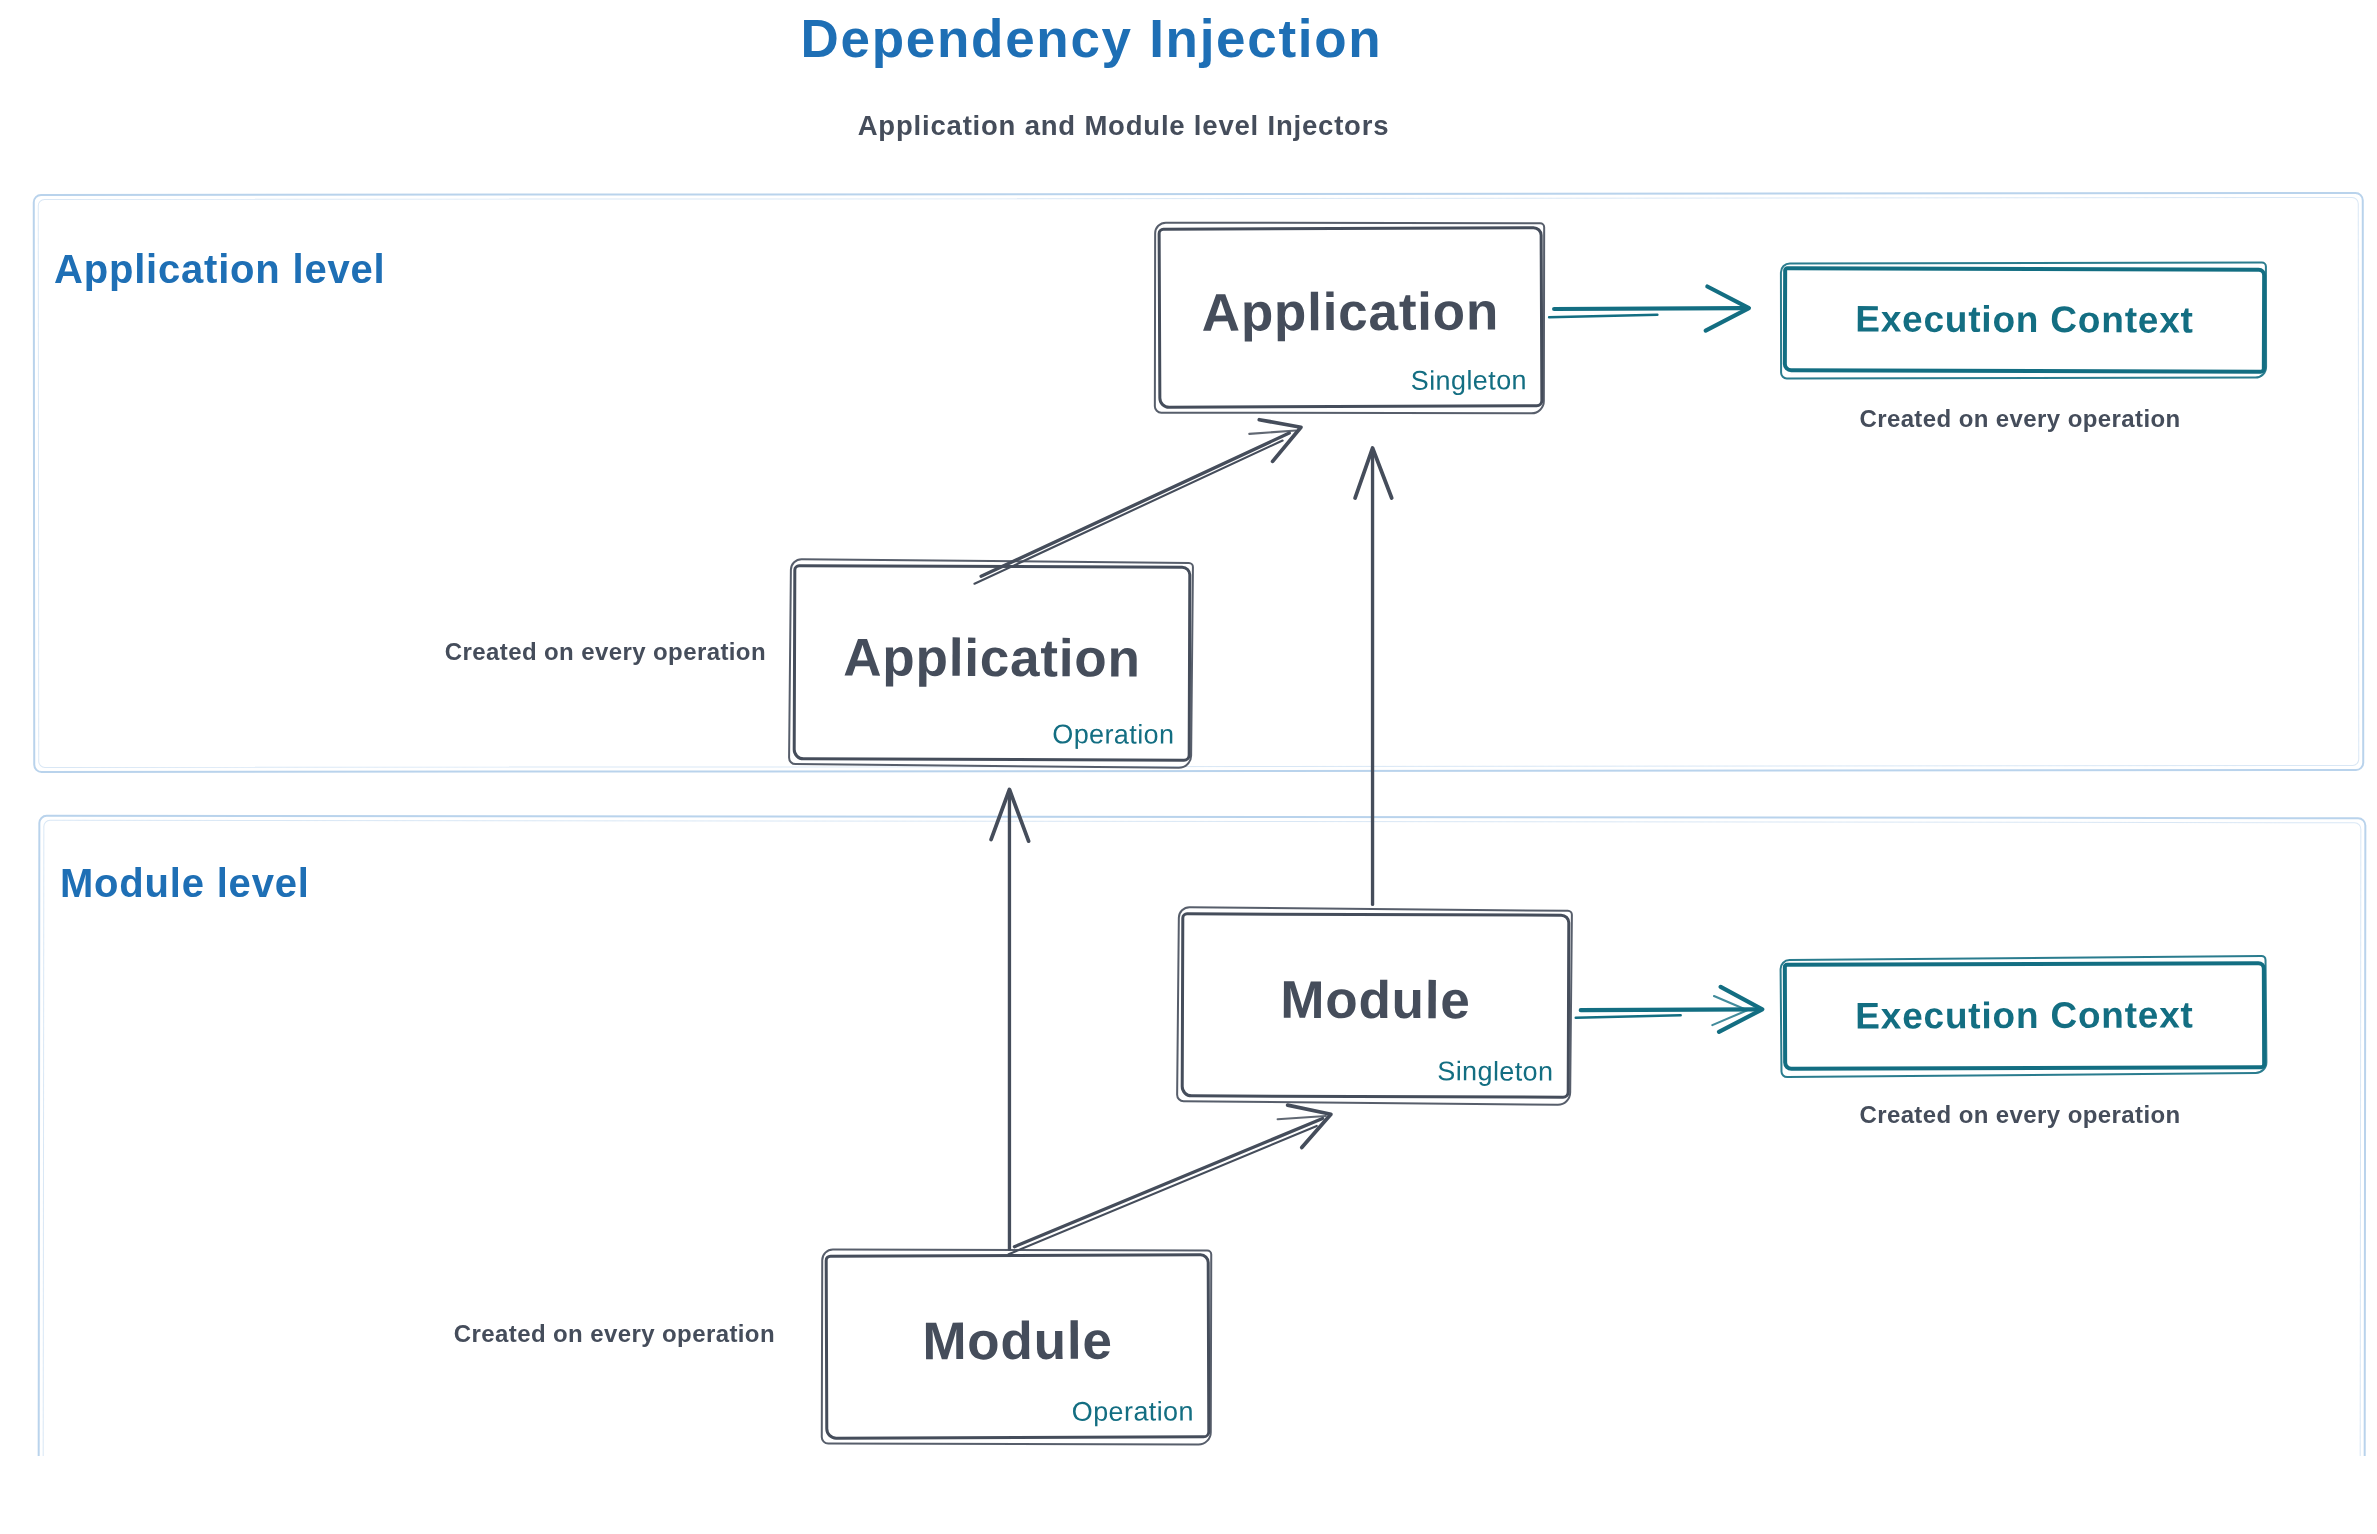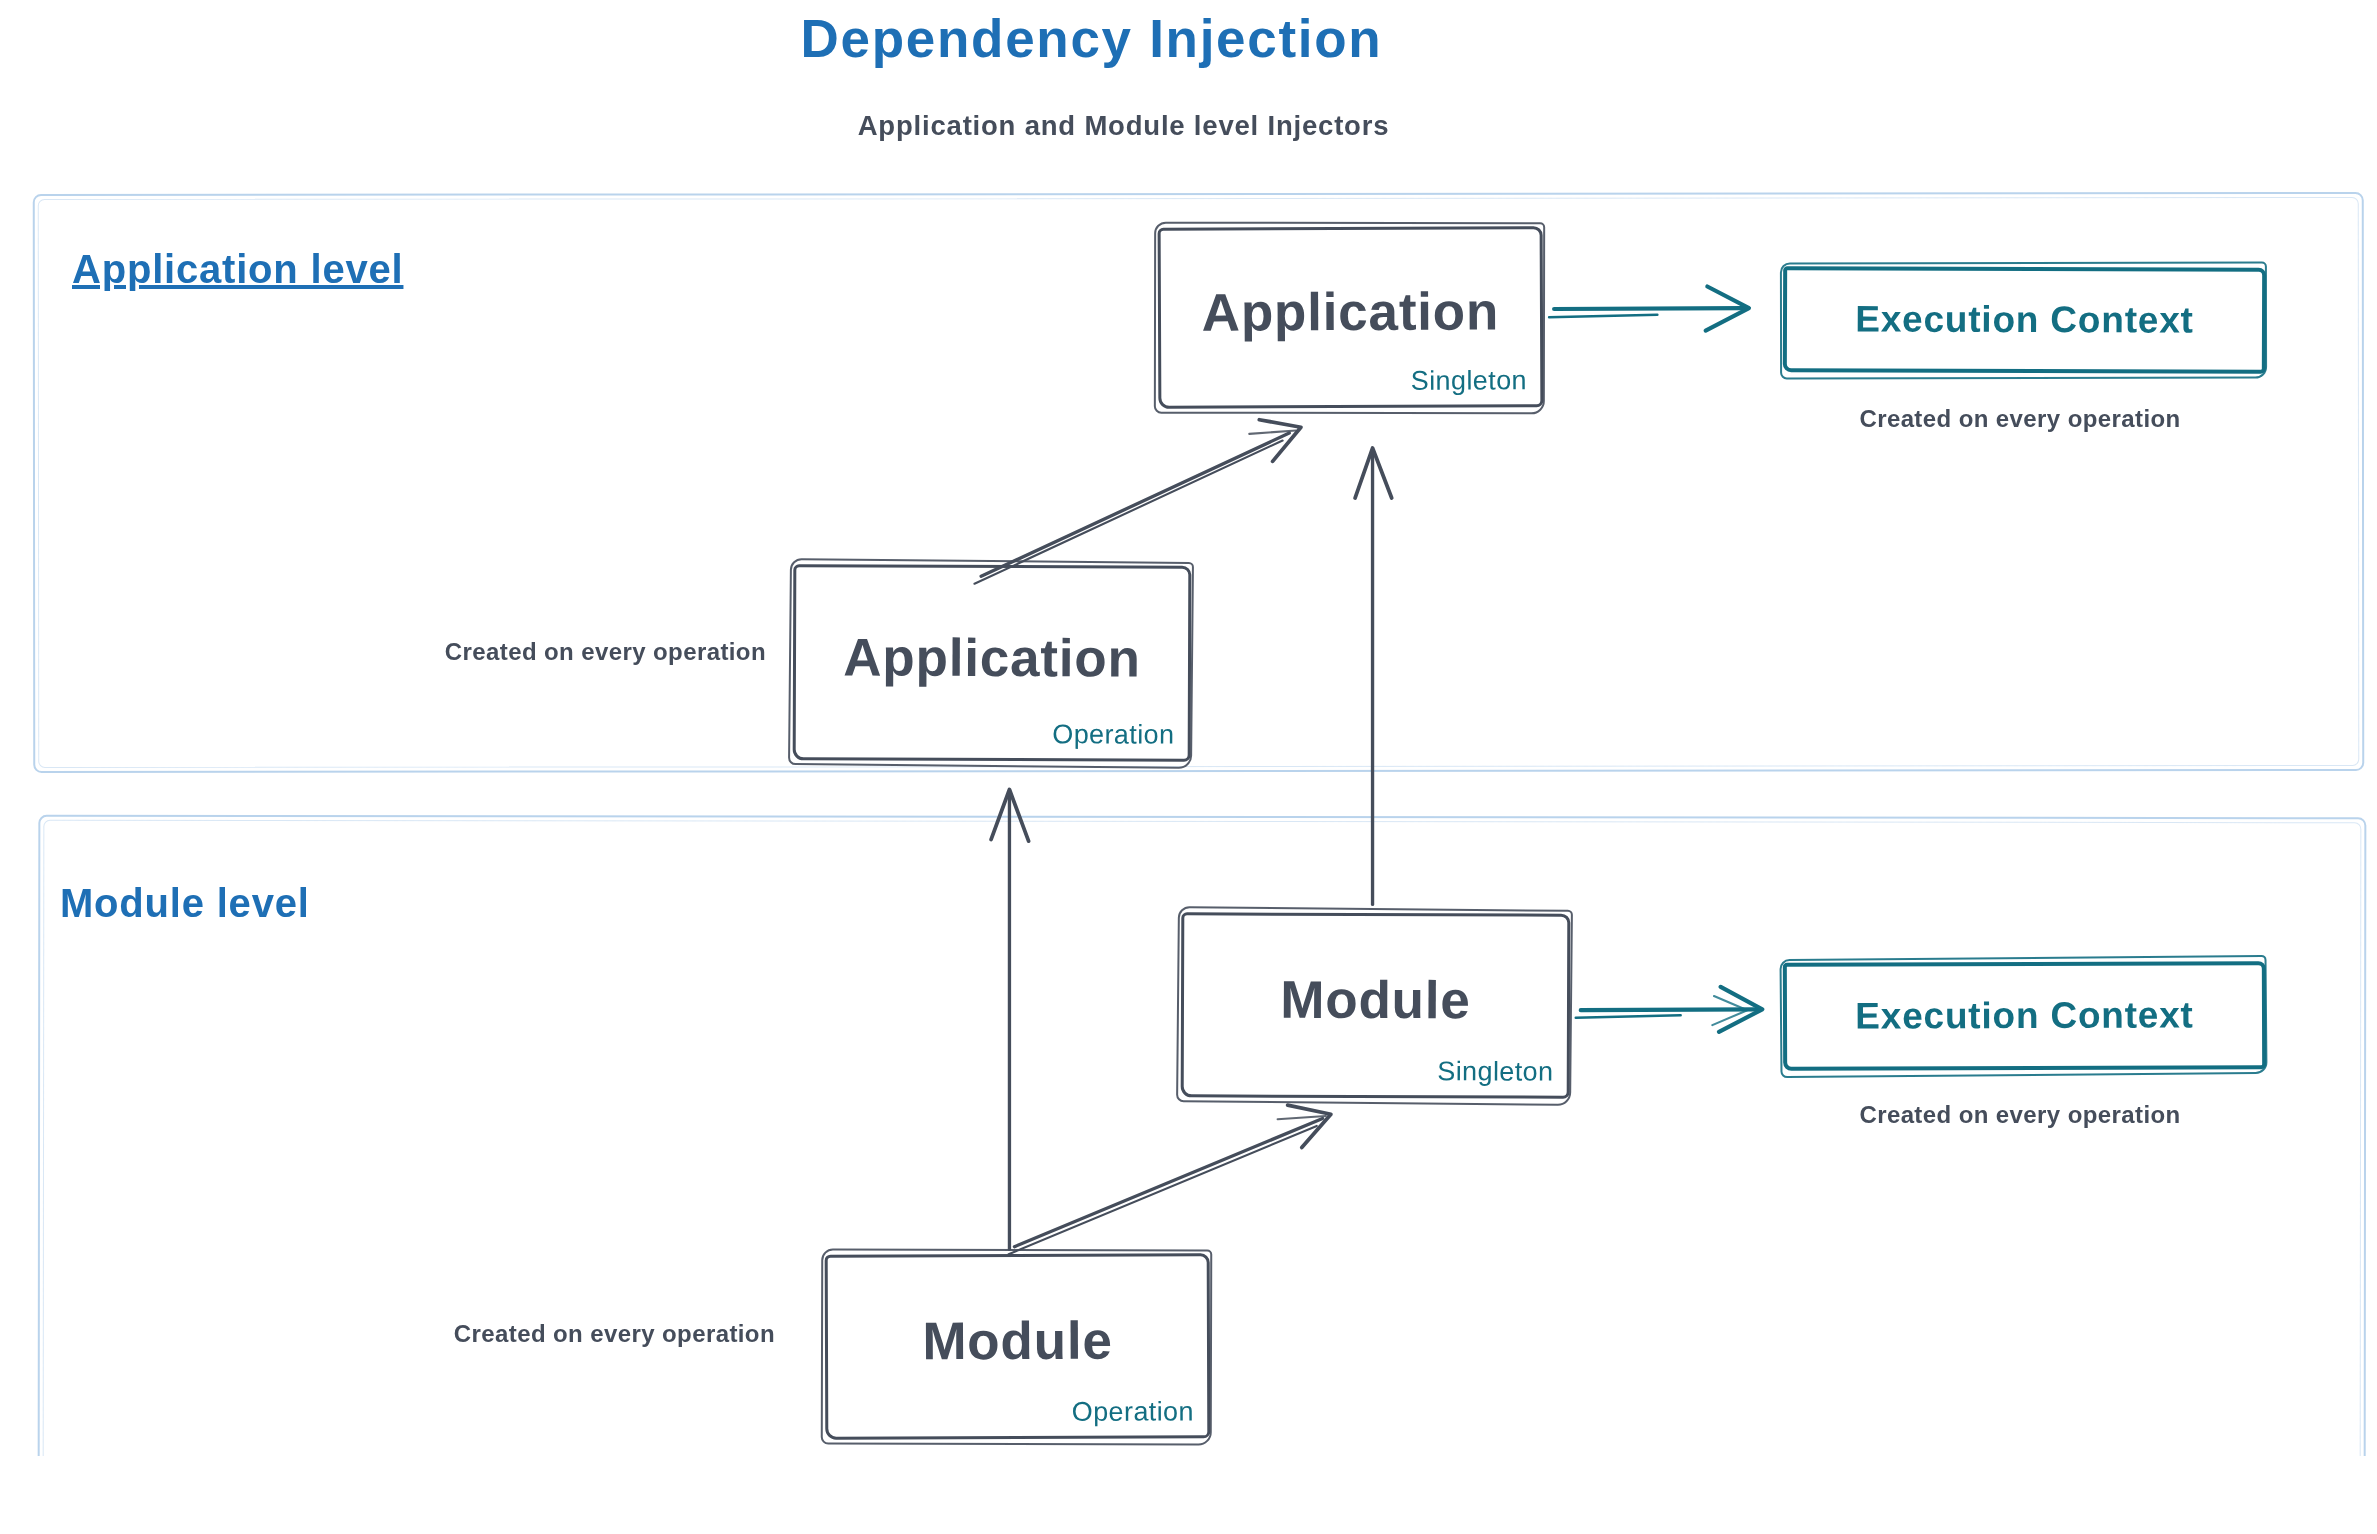--- a/index.html
+++ b/index.html
@@ -28,22 +28,22 @@
   }
   .level::before{
     content:"";position:absolute;inset:3.3px;border:1.2px solid var(--light);
     border-radius:6.7px;opacity:.55;pointer-events:none;
   }
   .level-app{left:33px;top:193px;width:2327px;height:575px;transform:rotate(-.05deg);}
   .level-module{left:38px;top:816px;width:2324px;height:681px;transform:rotate(.06deg);}
   .level-label{
     position:absolute;font-size:40px;font-weight:600;letter-spacing:0.8px;color:var(--blue);
   }
-  .label-app{left:72px;top:247px;text-decoration:underline;}
-  .label-module{left:60px;top:881px;}
+  .label-app{left:54px;top:247px;}
+  .label-module{left:60px;top:861px;}
   .node{
     position:absolute;background:#fff;border:3.3px solid var(--dark);
     border-radius:5.8px 9.2px 6.7px 10.8px;display:flex;align-items:center;justify-content:center;
   }
   .node::before{
     content:"";position:absolute;inset:-8.3px -5.8px -9.2px -6.7px;
     border:2.1px solid var(--dark);border-radius:11.7px 5px 13.3px 7.5px;
     transform:rotate(.35deg);opacity:.9;pointer-events:none;
   }
   .node-title{font-size:53px;font-weight:600;letter-spacing:0.8px;color:var(--dark);margin-top:-11.7px;}

